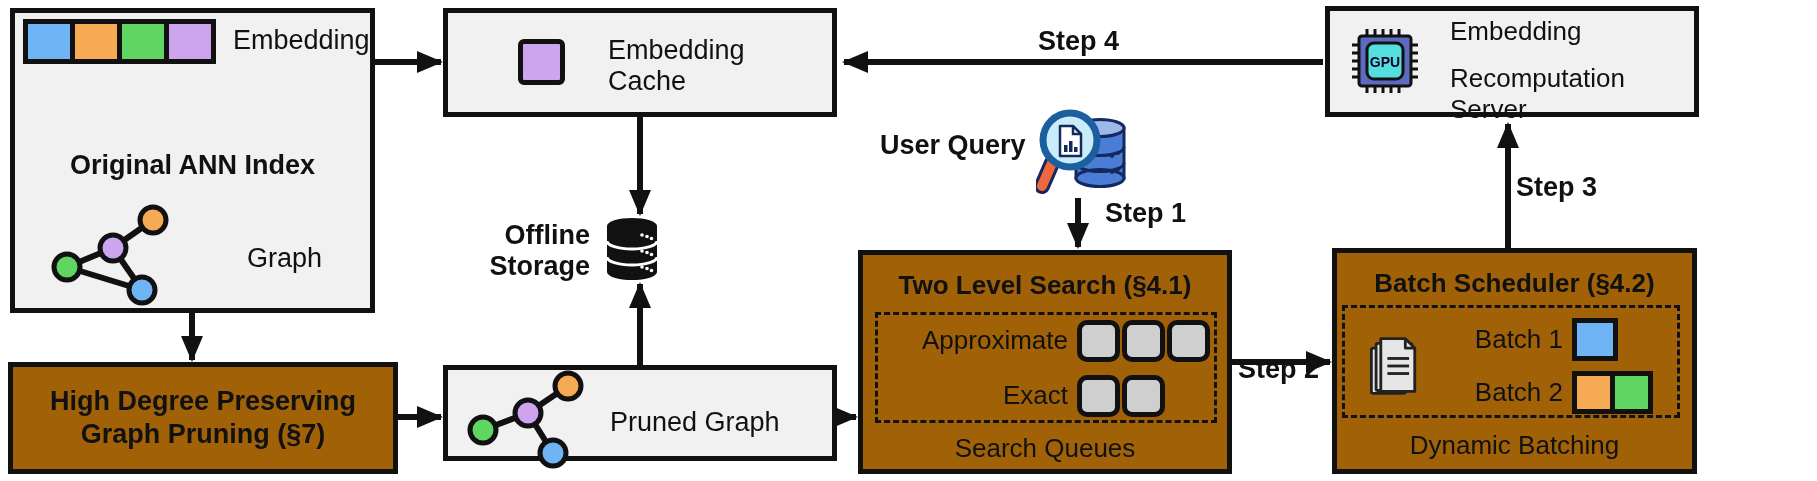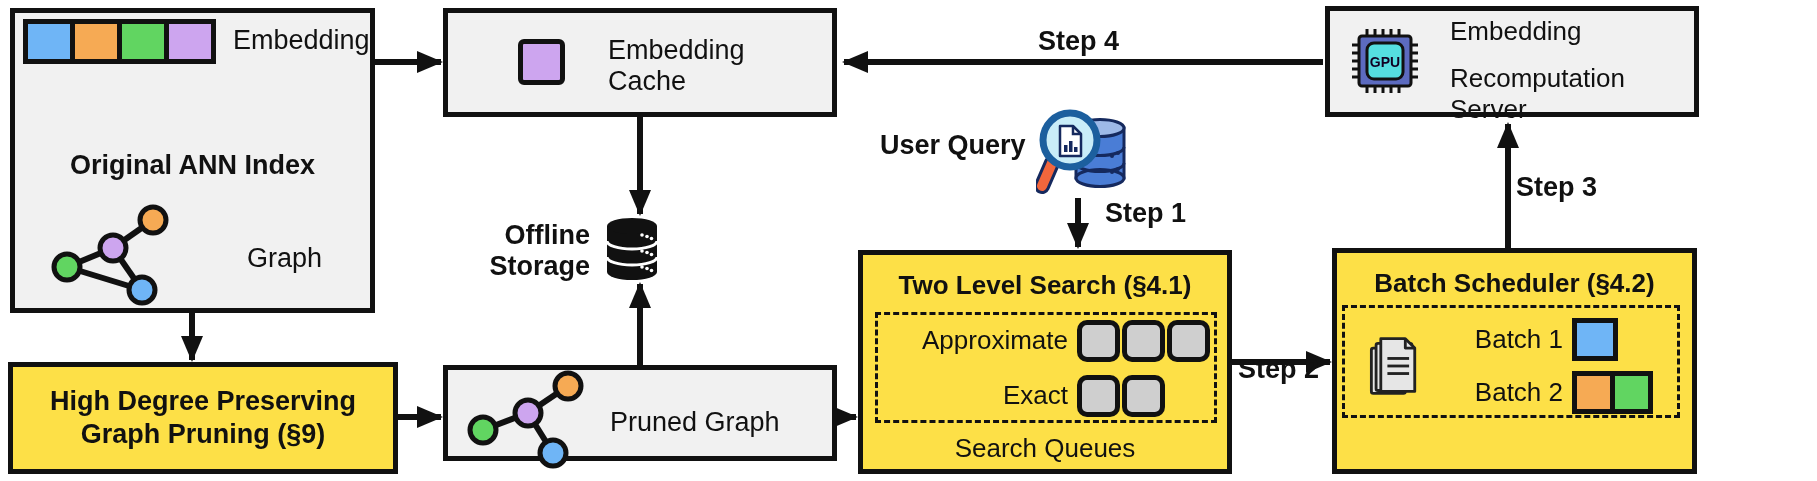--- a/index.html
+++ b/index.html
@@ -2,21 +2,21 @@
 <html><head>
 <meta charset="utf-8">
 <style>
   html,body{margin:0;padding:0;background:#ffffff;}
   .canvas{
     position:relative;width:1817px;height:481px;background:#ffffff;
     font-family:"Liberation Sans","DejaVu Sans",sans-serif;color:#111;overflow:hidden;
   }
   .overlay{position:absolute;left:0;top:0;width:1817px;height:481px;pointer-events:none;}
   .box{position:absolute;border:5px solid #111;background:#f1f1f1;box-sizing:border-box;}
-  .box.dark{background:#fde047;}
+  .box.dark{background:#a16207;}
   .abs{position:absolute;}
   .lbl{font-size:27px;line-height:31px;white-space:nowrap;}
   .bold{font-weight:bold;}
   .step{position:absolute;font-size:27px;font-weight:bold;white-space:nowrap;}
   .boxtitle{position:absolute;left:0;right:0;text-align:center;font-weight:bold;font-size:26px;white-space:nowrap;}
   .dashed{position:absolute;border:3px dashed #111;box-sizing:border-box;}
   .caption{position:absolute;left:0;right:0;text-align:center;font-size:26px;white-space:nowrap;}
   .strip{position:absolute;display:flex;}
   .strip .sq{width:42px;height:35px;border:5px solid #111;margin-left:-5px;}
   .strip .sq:first-child{margin-left:0;}
@@ -73,21 +73,21 @@
         <circle cx="73" cy="58" r="13" fill="#CDA5EF"></circle>
         <circle cx="27" cy="77" r="13" fill="#61D561"></circle>
         <circle cx="102" cy="100" r="13" fill="#6FB5F6"></circle>
       </g>
     </svg>
     <div class="abs lbl" style="left:232px;top:230px;">Graph</div>
   </div>
 
   <div class="box dark" style="left:8px;top:362px;width:390px;height:112px;display:flex;flex-direction:column;align-items:center;justify-content:center;">
     <div class="lbl bold" style="line-height:33px;">High Degree Preserving</div>
-    <div class="lbl bold" style="line-height:33px;">Graph Pruning (§9)</div>
+    <div class="lbl bold" style="line-height:33px;">Graph Pruning (§7)</div>
   </div>
 
   <div class="box" style="left:443px;top:8px;width:394px;height:109px;">
     <span class="cache-sq" style="left: 70px; top: 26px; background-color: rgb(205, 165, 239);"></span>
     <div class="abs" style="left:160px;top:22px;">
       <div class="lbl">Embedding</div>
       <div class="lbl">Cache</div>
     </div>
   </div>
 
@@ -198,20 +198,21 @@
         <line x1="23" y1="43" x2="46" y2="43"></line>
       </g>
     </svg>
     <div class="rlabel" style="left:100px;top:71px;width:126px;">Batch 1</div>
     <span class="bsq abs" style="left: 235px; top: 65px; background-color: rgb(111, 181, 246);"></span>
     <div class="rlabel" style="left:100px;top:124px;width:126px;">Batch 2</div>
     <div class="bpair" style="left:235px;top:118px;">
       <span class="bsq" style="background-color: rgb(246, 170, 84);"></span>
       <span class="bsq" style="background-color: rgb(97, 213, 97);"></span>
     </div>
+    <div class="caption" style="top:177px;">Dynamic Batching</div>
   </div>
 
   <div class="box" style="left:1325px;top:6px;width:374px;height:111px;">
     <svg class="abs" style="left:20px;top:18px;" width="70" height="64" viewBox="0 0 70 64">
       <g stroke="#111" stroke-width="3">
         <line x1="17" y1="0" x2="17" y2="7"></line>
           <line x1="25" y1="0" x2="25" y2="7"></line>
         <line x1="33" y1="0" x2="33" y2="7"></line>
           <line x1="41" y1="0" x2="41" y2="7"></line>
           <line x1="49" y1="0" x2="49" y2="7"></line>

